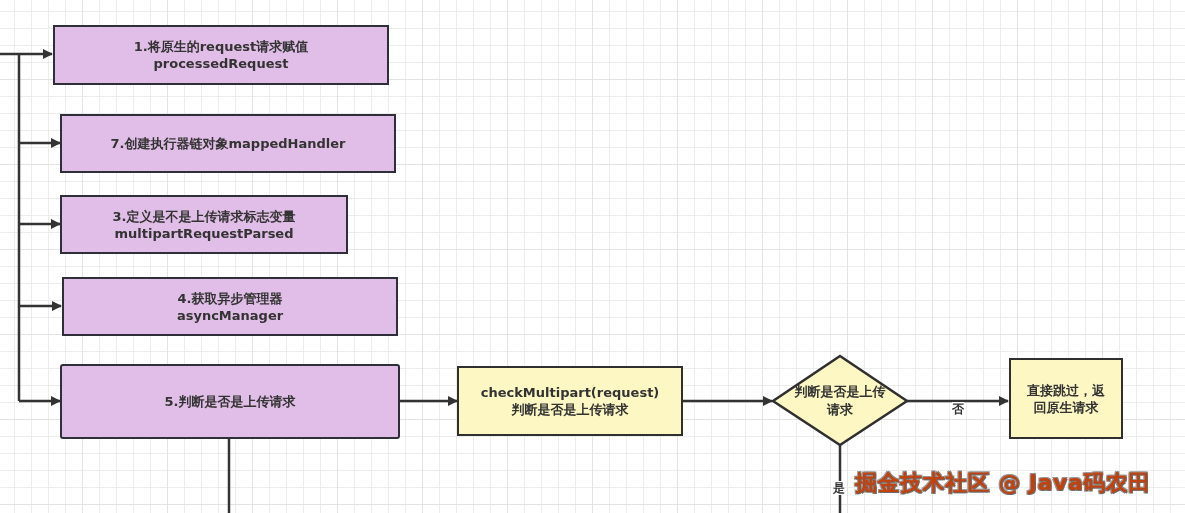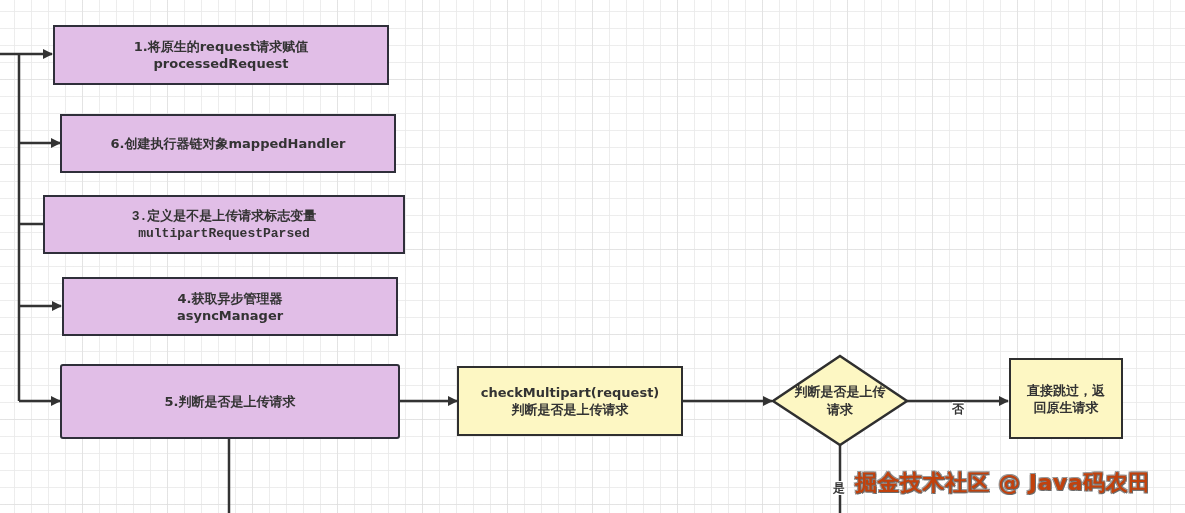--- a/index.html
+++ b/index.html
@@ -66,23 +66,23 @@
     <line x1="840" y1="445" x2="840" y2="513"></line>
   </g>
   <polygon points="840,356 907,401 840,445 773,401" fill="#fdf7c3" stroke="#2f2f2f" stroke-width="2.5"></polygon>
 </svg>
 
 <div class="node purple" style="left:53px; top:25px; width:336px; height:60px;">
   <span class="txt">1.将原生的request请求赋值
 processedRequest</span>
 </div>
 <div class="node purple" style="left:60px; top:114px; width:336px; height:59px;">
-  <span class="txt">6.创建执行器链对象mappedHandler</span>
+  <span class="txt">7.创建执行器链对象mappedHandler</span>
 </div>
-<div class="node purple" style="left:43px; top:195px; width:362px; height:59px;font-family:Liberation Mono, monospace;">
+<div class="node purple" style="left:60px; top:195px; width:288px; height:59px;">
   <span class="txt">3.定义是不是上传请求标志变量
 multipartRequestParsed</span>
 </div>
 <div class="node purple" style="left:62px; top:277px; width:336px; height:59px;">
   <span class="txt">4.获取异步管理器
 asyncManager</span>
 </div>
 <div class="node purple" style="left:60px; top:364px; width:340px; height:75px; border-radius:3px;">
   <span class="txt">5.判断是否是上传请求</span>
 </div>

